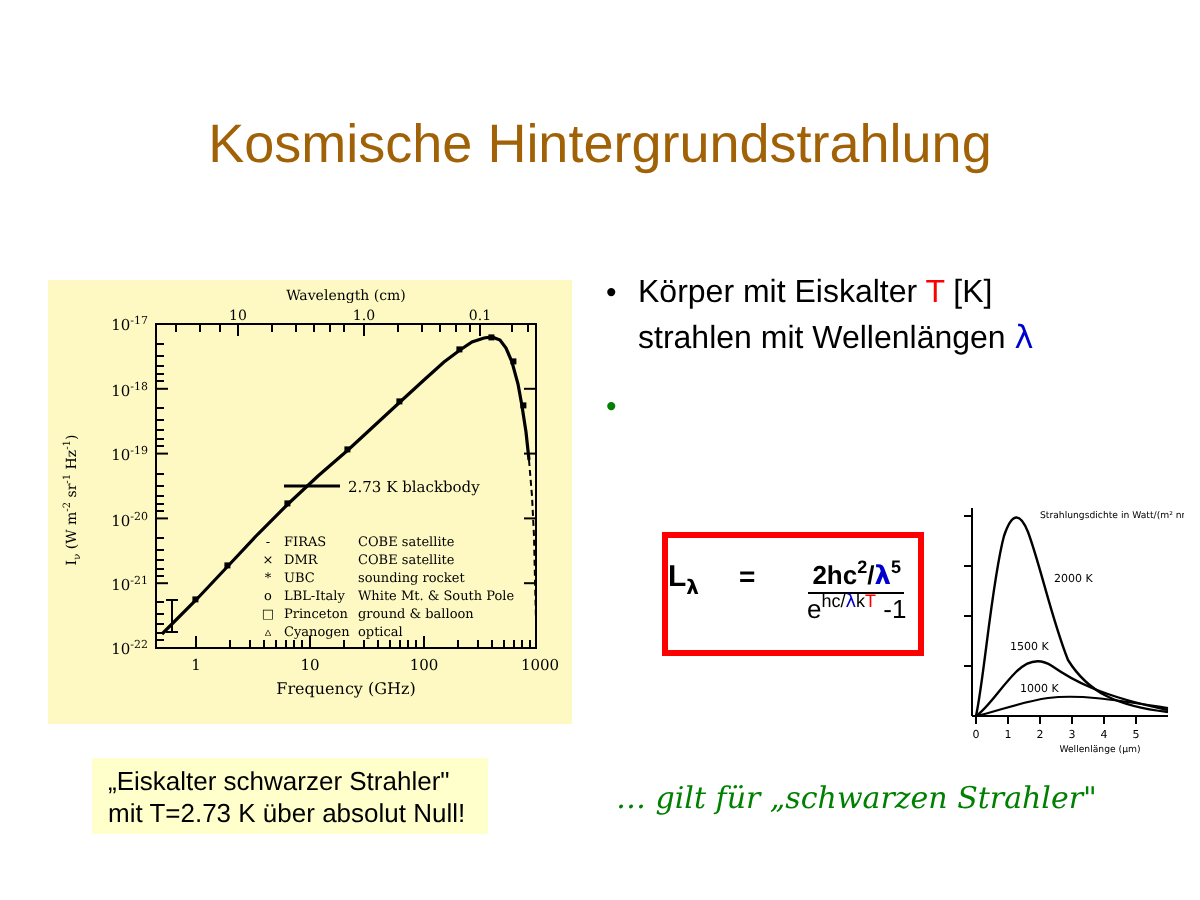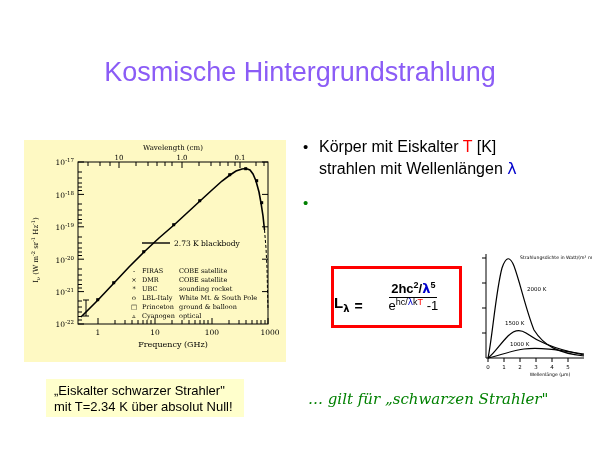--- a/index.html
+++ b/index.html
@@ -8,21 +8,21 @@
     background:#ffffff;
     font-family:"Liberation Sans", sans-serif;
     position:relative;overflow:hidden;
   }
   .slide{position:absolute;inset:0;}
 
   
   #slide-title{
     position:absolute;left:0;top:57px;width:600px;
     text-align:center;
-    color:#8b5cf6;
+    color:#a16207;
     font-size:27px;
     font-weight:normal;
     letter-spacing:0px;
     white-space:nowrap;
   }
 
   
   #cmb-figure{
     position:absolute;left:24px;top:140px;width:262px;height:222px;
     background:#fef9c3;
@@ -53,21 +53,21 @@
   #bullet-row-2{margin-top:12px;}
   #bullet-row-2 .bullet-body{color:#008000;}
 
   
   #formula-box{
     position:absolute;left:331px;top:266px;width:131px;height:62px;
     border:3px solid #ff0000;background:#ffffff;
     box-sizing:border-box;
     display:flex;align-items:center;justify-content:center;
   }
-  #formula-inner{display:flex;align-items:flex-end;gap:5px;}
+  #formula-inner{display:flex;align-items:flex-start;gap:20px;}
   #formula-lhs{
     font-size:15px;color:#000000;white-space:nowrap;font-weight:bold;
   }
   #formula-lhs sub{font-size:10px;}
   #formula-eq{font-size:14px;font-weight:bold;}
   #formula-frac{
     display:inline-block;text-align:center;line-height:1.05;
   }
   #formula-num{
     font-size:13px;font-weight:bold;white-space:nowrap;
@@ -355,18 +355,18 @@
       <path d="M 16,108 C 26,106 38,101 52,99 C 68,97 86,100 112,104" fill="none" stroke="#000" stroke-width="1.1"></path>
 
       <text x="55" y="41" font-family="DejaVu Sans, sans-serif" font-size="5.5" fill="#000">2000 K</text>
       <text x="33" y="75" font-family="DejaVu Sans, sans-serif" font-size="5.5" fill="#000">1500 K</text>
       <text x="38" y="96" font-family="DejaVu Sans, sans-serif" font-size="5.5" fill="#000">1000 K</text>
     </svg>
   </div>
 
   <div id="yellow-box">
     <span class="ln">„Eiskalter schwarzer Strahler"</span>
-    <span class="ln">mit T=2.34 K über absolut Null!</span>
+    <span class="ln">mit T=2.73 K über absolut Null!</span>
   </div>
 
   <div id="script-note">… gilt für „schwarzen Strahler"</div>
 
 </div>
 
 </body></html>

